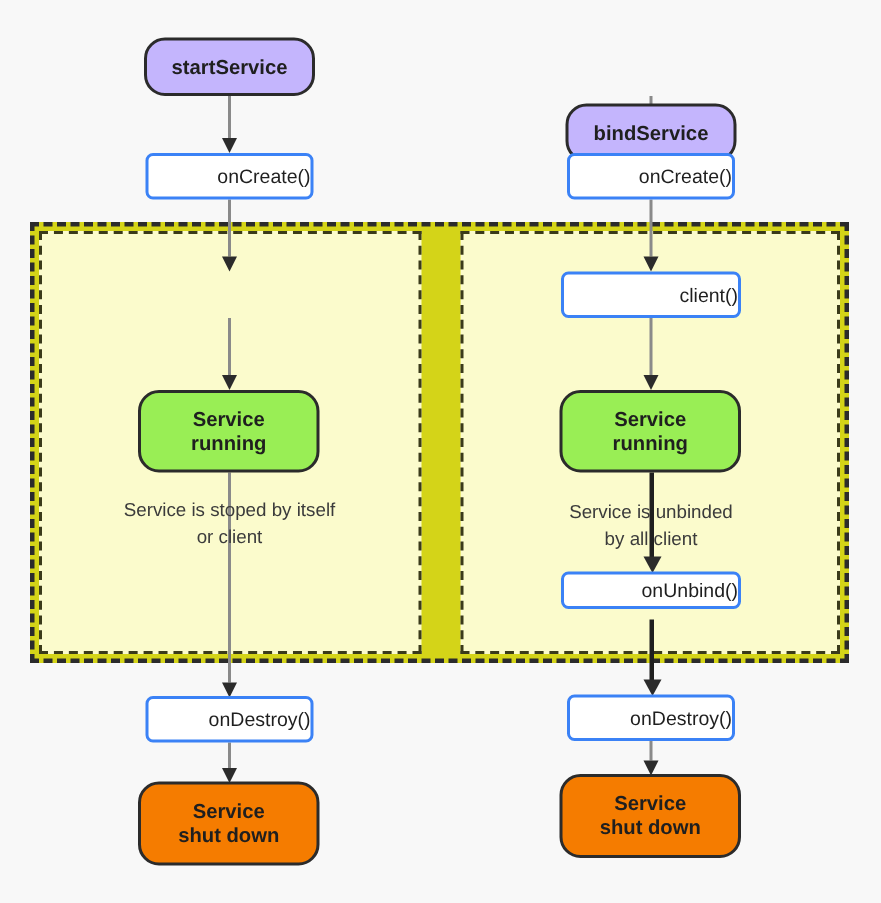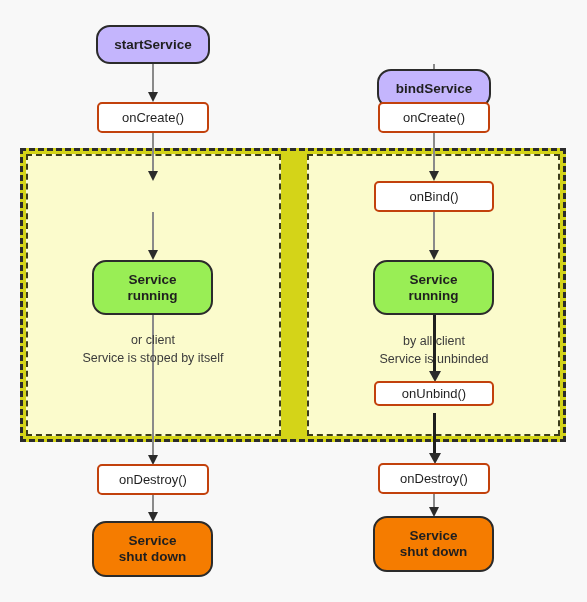--- a/index.html
+++ b/index.html
@@ -43,24 +43,25 @@
     border:2px solid #2b2b2b;
     border-radius:14px;
     font-size:13.5px;
     font-weight:bold;
   }
   .start{background:#c4b5fd;}
   .running{background:#99ee55;}
   .shutdown{background:#f57c00;}
   .process{
     background:#ffffff;
-    border:2px solid #c2410c;
+    border:2px solid #3b82f6;
     border-radius:5px;
     font-size:13px;
     font-weight:normal;
+    justify-content:flex-end;
   }
 
   
   .conn{position:absolute;z-index:5;}
   .conn .shaft{position:absolute;left:0;top:0;width:2px;}
   .conn .head{
     position:absolute;left:-4px;bottom:0;
     width:0;height:0;
     border-left:5px solid transparent;
     border-right:5px solid transparent;
@@ -121,22 +122,22 @@
       <span class="lbl">running</span>
     </div>
   </div>
 
   <div class="conn gray" style="left:152px;top:315px;width:2px;height:150px;">
     <div class="shaft" style="height:140px;"></div>
       <div class="head"></div>
   </div>
 
   <div class="annot" style="left:35px;top:331px;width:236px;">
+    <div>Service is stoped by itself</div>
     <div>or client</div>
-    <div>Service is stoped by itself</div>
   </div>
 
   <div class="node process" style="left:97px;top:464px;width:112px;height:31px;">
     <span class="lbl">onDestroy()</span>
   </div>
 
   <div class="conn gray" style="left:152px;top:495px;width:2px;height:27px;">
     <div class="shaft" style="height:17px;"></div>
       <div class="head"></div>
   </div>
@@ -160,43 +161,43 @@
   <div class="node process" style="left:378px;top:102px;width:112px;height:31px;">
     <span class="lbl">onCreate()</span>
   </div>
 
   <div class="conn gray" style="left:433px;top:133px;width:2px;height:48px;">
     <div class="shaft" style="height:38px;"></div>
       <div class="head"></div>
   </div>
 
   <div class="node process" style="left:374px;top:181px;width:120px;height:31px;">
-    <span class="lbl">onBind()</span>
+    <span class="lbl">client()</span>
   </div>
 
   <div class="conn gray" style="left:433px;top:212px;width:2px;height:48px;">
     <div class="shaft" style="height:38px;"></div>
       <div class="head"></div>
   </div>
 
   <div class="node terminator running" style="left:373px;top:260px;width:121px;height:55px;">
     <div>
       <span class="lbl">Service</span>
       <span class="lbl">running</span>
     </div>
   </div>
 
   <div class="conn dark" style="left:433px;top:315px;width:2.5px;height:67px;">
     <div class="shaft" style="height:57px;"></div>
       <div class="head"></div>
   </div>
 
   <div class="annot" style="left:316px;top:332px;width:236px;">
+    <div>Service is unbinded</div>
     <div>by all client</div>
-    <div>Service is unbinded</div>
   </div>
 
   <div class="node process" style="left:374px;top:381px;width:120px;height:25px;">
     <span class="lbl">onUnbind()</span>
   </div>
 
   <div class="conn dark" style="left:433px;top:413px;width:2.5px;height:51px;">
     <div class="shaft" style="height:41px;"></div>
       <div class="head"></div>
   </div>

